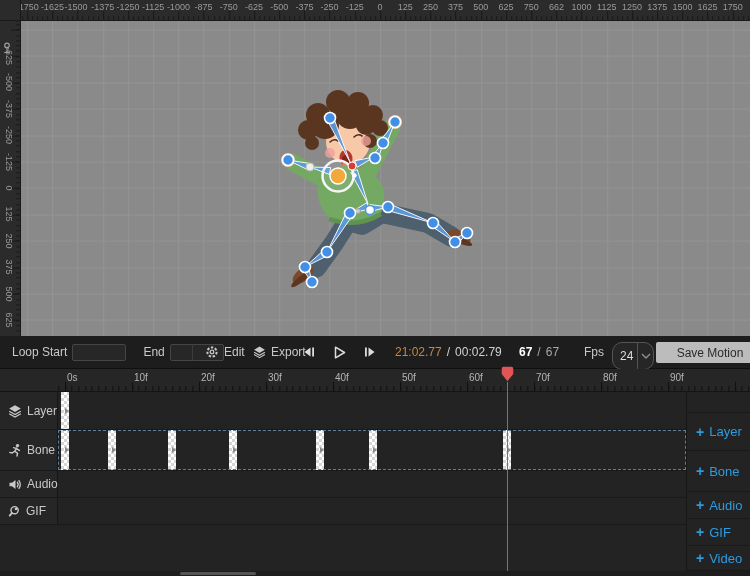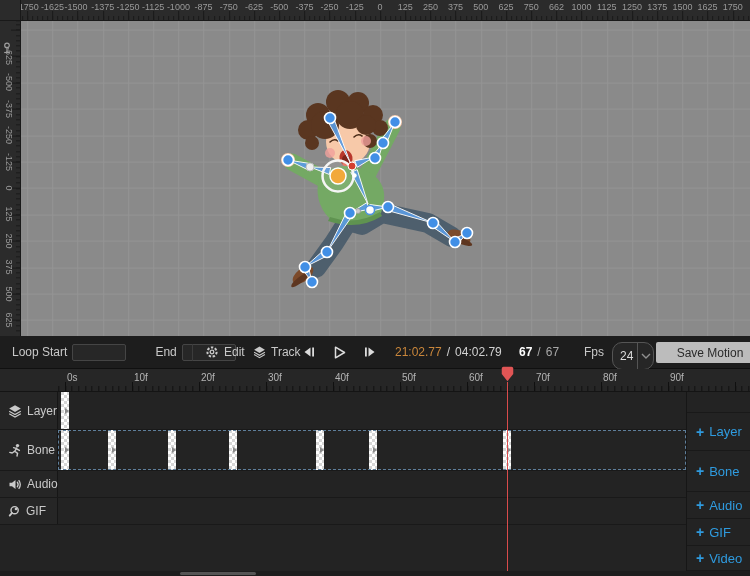--- a/index.html
+++ b/index.html
@@ -37,21 +37,21 @@
          background-position:7.2px 0,0 9.6px;}
   .character-svg{position:absolute;left:250px;top:65px;width:210px;height:225px;}
 
   
   .toolbar{position:relative;height:33px;background:#1d1d1d;border-bottom:1px solid #101010;
            font-size:12px;color:#c9c9c9;box-sizing:border-box;}
   .tb{position:absolute;top:0;height:32px;display:flex;align-items:center;gap:5px;white-space:nowrap;}
   .tb-loop{left:12px;}
   .tb input{width:46px;height:15px;background:#272727;border:1px solid #454545;border-radius:2px;
             color:#ddd;font-size:11px;padding:0 3px;outline:none;}
-  .tb-end-label{margin-left:24px;}
+  .tb-end-label{margin-left:12px;}
   .tb-sep{position:absolute;left:192px;top:8px;height:17px;width:1px;background:#3c3c3c;}
   .tb-edit{left:205px;}
   .tb-track{left:253px;}
   .tb-prev{left:302px;}
   .tb-play{left:332px;}
   .tb-next{left:363px;}
   .tb-time{left:395px;font-size:12px;}
   .time-cur{color:#c9863b;}
   .time-sep,.time-total{color:#d2d2d2;}
   .tb-frames{left:519px;}
@@ -285,21 +285,21 @@
       <span>Edit</span>
     </div>
     <div class="tb tb-track">
       <span class="icon">
         <svg width="13" height="14" viewBox="0 0 14 14">
           <path d="M7 1.2 L12.8 4.6 7 8 1.2 4.6 Z" fill="#c9c9c9"></path>
           <path d="M1.2 7.2 L7 10.6 12.8 7.2" fill="none" stroke="#c9c9c9" stroke-width="1.2"></path>
           <path d="M1.2 9.7 L7 13.1 12.8 9.7" fill="none" stroke="#c9c9c9" stroke-width="1.2"></path>
         </svg>
       </span>
-      <span>Track</span>
+      <span>Export</span>
     </div>
     <div class="tb tb-prev icon">
       <svg width="14" height="12" viewBox="0 0 14 12">
         <path d="M8.5 1.5 L2.5 6 L8.5 10.5 Z" fill="#dcdcdc"></path>
         <rect x="10.2" y="1.5" width="1.8" height="9" fill="#dcdcdc"></rect>
       </svg>
     </div>
     <div class="tb tb-play icon">
       <svg width="15" height="15" viewBox="0 0 15 15">
         <path d="M3.5 2.2 L12.5 7.5 L3.5 12.8 Z" fill="none" stroke="#dcdcdc" stroke-width="1.5" stroke-linejoin="round"></path>
@@ -307,21 +307,21 @@
     </div>
     <div class="tb tb-next icon">
       <svg width="14" height="12" viewBox="0 0 14 12">
         <rect x="2" y="1.5" width="1.8" height="9" fill="#dcdcdc"></rect>
         <path d="M5.5 1.5 L11.5 6 L5.5 10.5 Z" fill="#dcdcdc"></path>
       </svg>
     </div>
     <div class="tb tb-time">
       <span class="time-cur">21:02.77</span>
       <span class="time-sep">/</span>
-      <span class="time-total">04:02.79</span>
+      <span class="time-total">00:02.79</span>
     </div>
     <div class="tb tb-frames">
       <span class="frame-cur">67</span>
       <span class="frame-sep">/</span>
       <span class="frame-total">67</span>
     </div>
     <div class="tb tb-fps">
       <span>Fps</span>
     </div>
     <div class="fps-dd">

